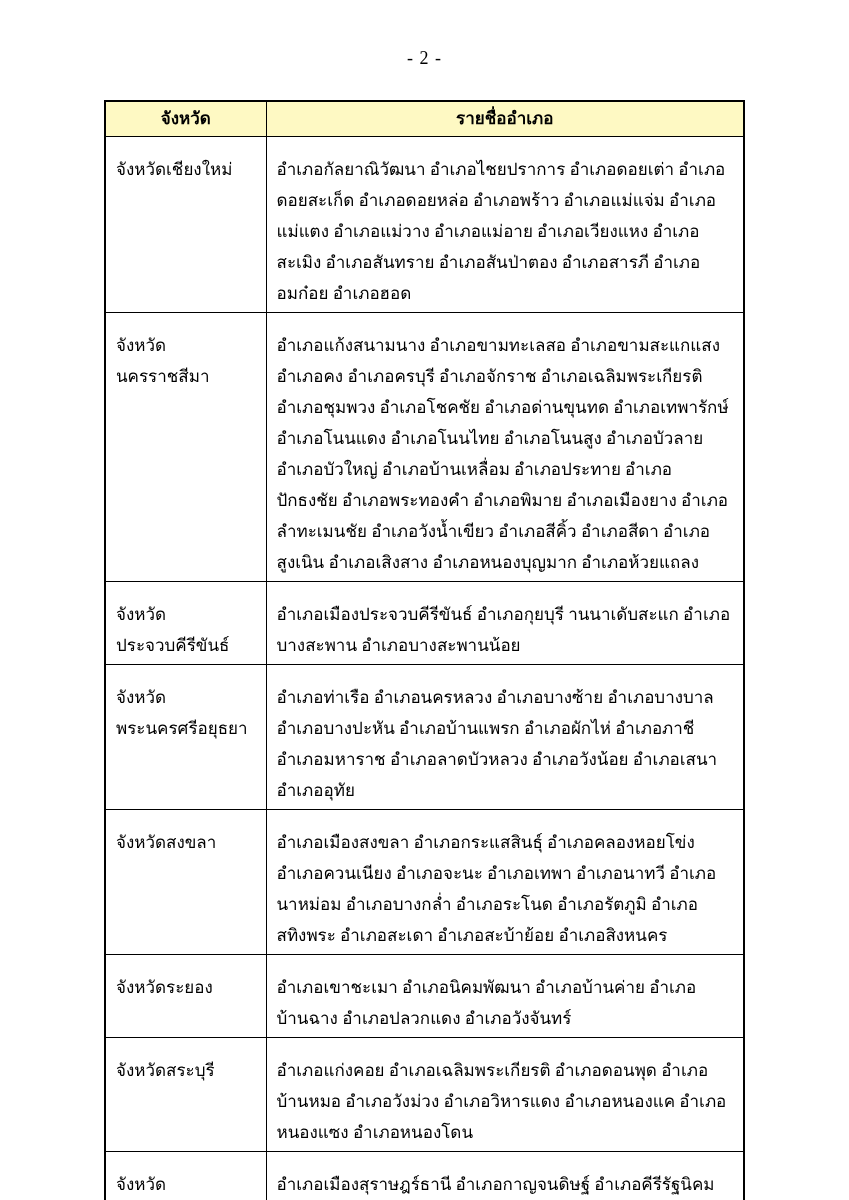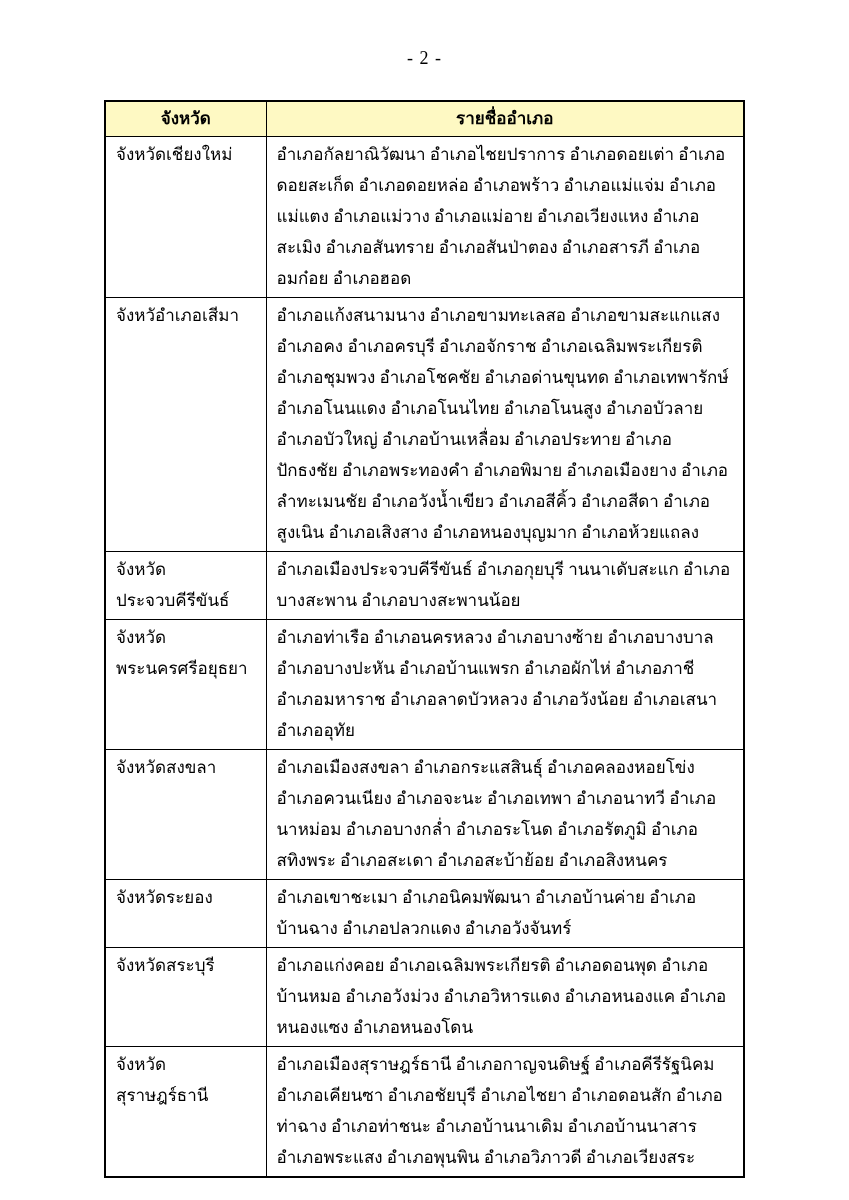--- a/index.html
+++ b/index.html
@@ -33,21 +33,21 @@
     border-collapse: collapse;
     table-layout: fixed;
     border: 2px solid #000000;
   }
   table.province-table col.col-province { width: 161px; }
   table.province-table th,
   table.province-table td {
     border: 1px solid #000000;
     vertical-align: top;
     font-size: 17px;
-    padding: 2px 10px 3px 10px;
+    padding: 17px 10px 3px 10px;
     line-height: 31px;
     overflow: hidden;
   }
   table.province-table th {
     background: #fef9c3;
     text-align: center;
     font-weight: bold;
     line-height: 28px;
     padding: 3px 4px;
   }
@@ -71,21 +71,21 @@
         <th>จังหวัด</th>
         <th>รายชื่ออำเภอ</th>
       </tr>
     </thead>
     <tbody>
       <tr>
         <td class="province-cell">จังหวัดเชียงใหม่</td>
         <td class="districts-cell">อำเภอกัลยาณิวัฒนา อำเภอไชยปราการ อำเภอดอยเต่า อำเภอดอยสะเก็ด อำเภอดอยหล่อ อำเภอพร้าว อำเภอแม่แจ่ม อำเภอแม่แตง อำเภอแม่วาง อำเภอแม่อาย อำเภอเวียงแหง อำเภอสะเมิง อำเภอสันทราย อำเภอสันป่าตอง อำเภอสารภี อำเภออมก๋อย อำเภอฮอด</td>
       </tr>
       <tr>
-        <td class="province-cell">จังหวัอำเภอเสีมา</td>
+        <td class="province-cell">จังหวัดนครราชสีมา</td>
         <td class="districts-cell">อำเภอแก้งสนามนาง อำเภอขามทะเลสอ อำเภอขามสะแกแสง อำเภอคง อำเภอครบุรี อำเภอจักราช อำเภอเฉลิมพระเกียรติ อำเภอชุมพวง อำเภอโชคชัย อำเภอด่านขุนทด อำเภอเทพารักษ์ อำเภอโนนแดง อำเภอโนนไทย อำเภอโนนสูง อำเภอบัวลาย อำเภอบัวใหญ่ อำเภอบ้านเหลื่อม อำเภอประทาย อำเภอปักธงชัย อำเภอพระทองคำ อำเภอพิมาย อำเภอเมืองยาง อำเภอลำทะเมนชัย อำเภอวังน้ำเขียว อำเภอสีคิ้ว อำเภอสีดา อำเภอสูงเนิน อำเภอเสิงสาง อำเภอหนองบุญมาก อำเภอห้วยแถลง</td>
       </tr>
       <tr>
         <td class="province-cell">จังหวัดประจวบคีรีขันธ์</td>
         <td class="districts-cell">อำเภอเมืองประจวบคีรีขันธ์ อำเภอกุยบุรี านนาเดับสะแก อำเภอบางสะพาน อำเภอบางสะพานน้อย</td>
       </tr>
       <tr>
         <td class="province-cell">จังหวัดพระนครศรีอยุธยา</td>
         <td class="districts-cell">อำเภอท่าเรือ อำเภอนครหลวง อำเภอบางซ้าย อำเภอบางบาล อำเภอบางปะหัน อำเภอบ้านแพรก อำเภอผักไห่ อำเภอภาชี อำเภอมหาราช อำเภอลาดบัวหลวง อำเภอวังน้อย อำเภอเสนา อำเภออุทัย</td>
       </tr>

